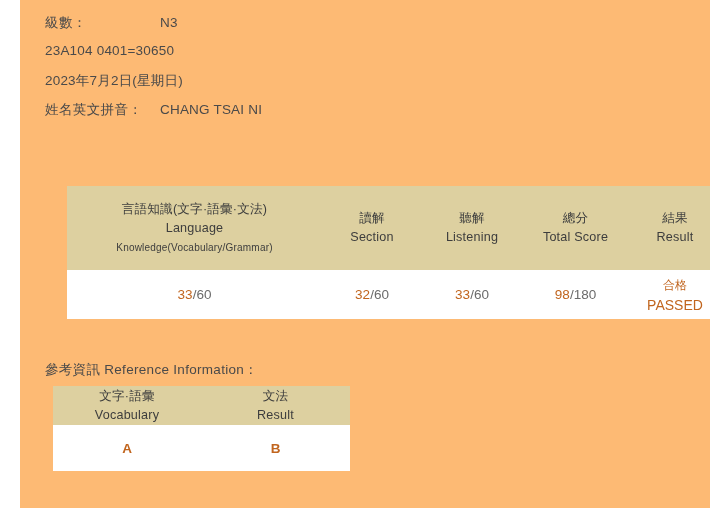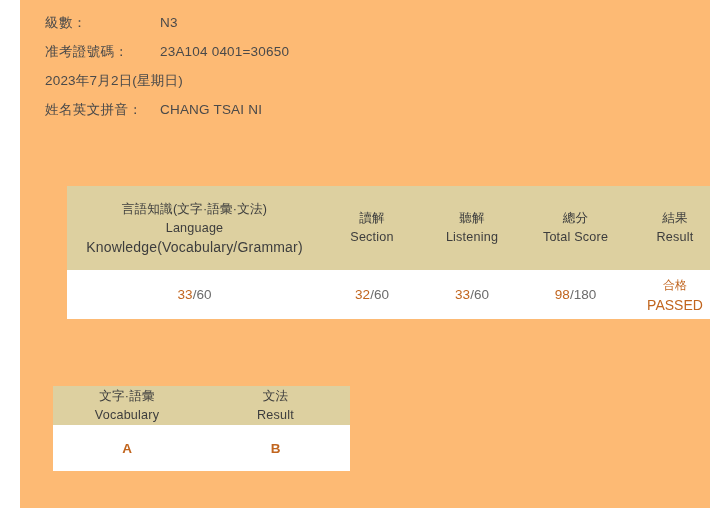--- a/index.html
+++ b/index.html
@@ -105,36 +105,35 @@
   .hl { color: #c1651e; }
   .den { color: #6b6b6b; }
   .result-cell { color: #c1651e; line-height: 20px; }
   .result-cell .cn { display: block; font-size: 12px; }
   .result-cell .en { display: block; font-size: 14px; }
   .grade { color: #c1651e; font-size: 13.5px; font-weight: bold; }
 
   .th-l1, .th-l2, .th-l3 { display: block; }
   .th-l1 { font-size: 12.6px; }
   .th-l2 { font-size: 12.6px; }
-  .th-l3 { font-size: 14px; }
+  .th-l3 { font-size: 10px; }
 </style>
 </head>
 <body>
 
 <div id="page">
 
   <div class="info-block">
 
     <div class="info-row">
       <span class="info-label">級數：</span>
       <span class="info-value">N3</span>
     </div>
 
     <div class="info-row">
-      <span class="info-label">准考證號碼：</span>
       <span class="info-value">23A104 0401=30650</span>
     </div>
 
     <div class="info-row">
       <span class="info-value">2023年7月2日(星期日)</span>
     </div>
 
     <div class="info-row">
       <span class="info-label">姓名英文拼音：</span>
       <span class="info-value">CHANG TSAI NI</span>
@@ -185,20 +184,21 @@
         <td>
           <span class="result-cell">
             <span class="cn">合格</span>
             <span class="en">PASSED</span>
           </span>
         </td>
       </tr>
     </tbody>
   </table>
 
+  <div class="section-title" id="reference-title">參考資訊 Reference Information：</div>
 
   <table class="table" id="reference-table">
     <colgroup>
       <col style="width:148px">
       <col style="width:149px">
     </colgroup>
     <thead>
       <tr>
         <th>
           <span class="th-l1">文字·語彙</span>

